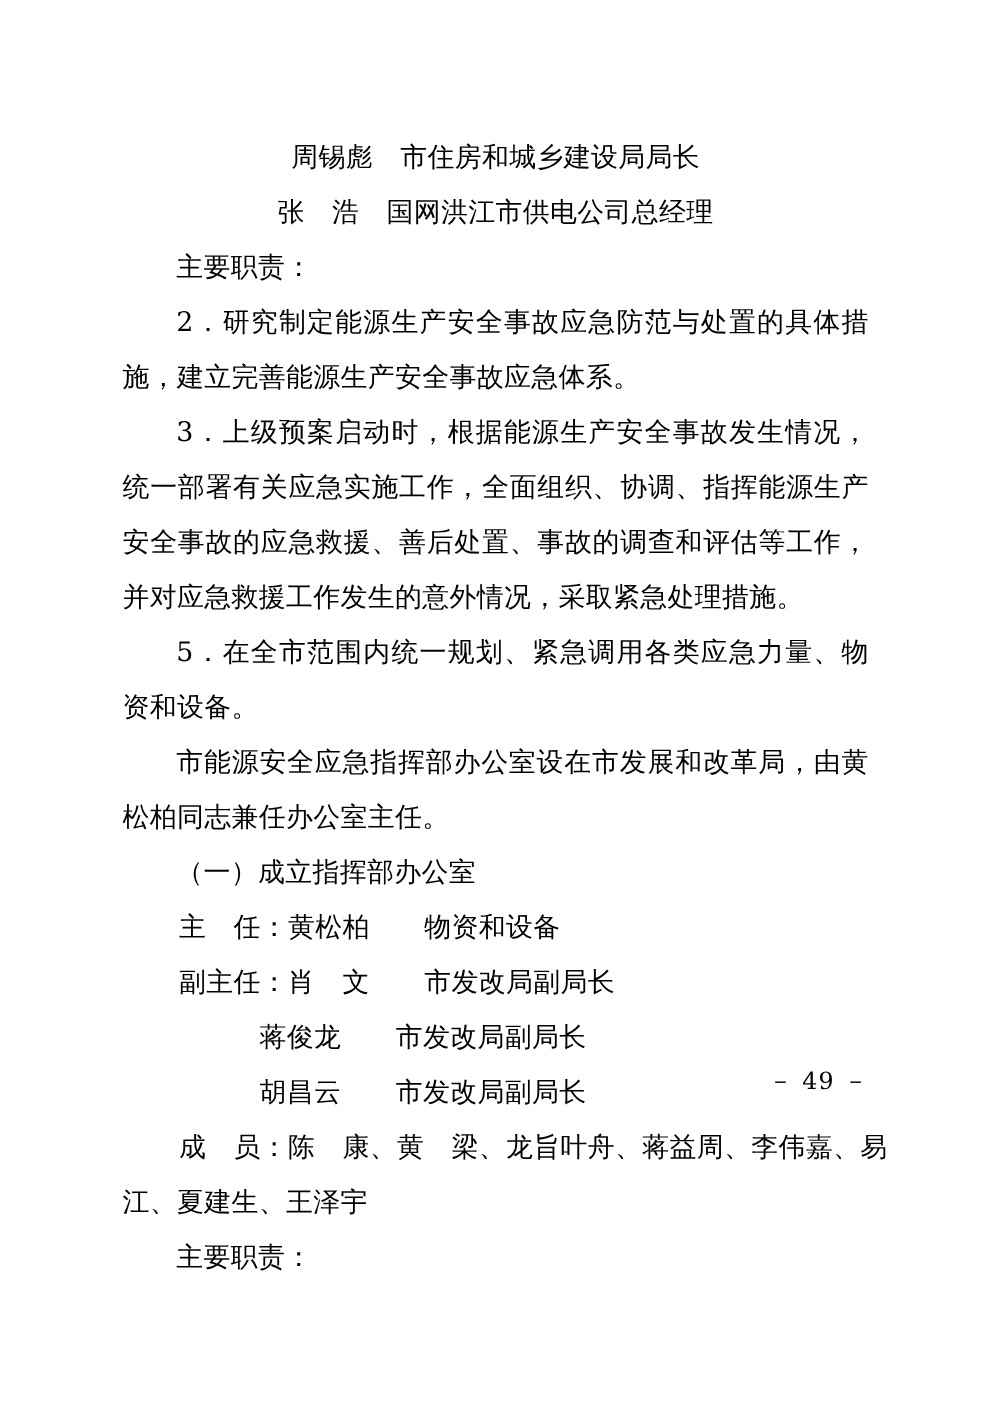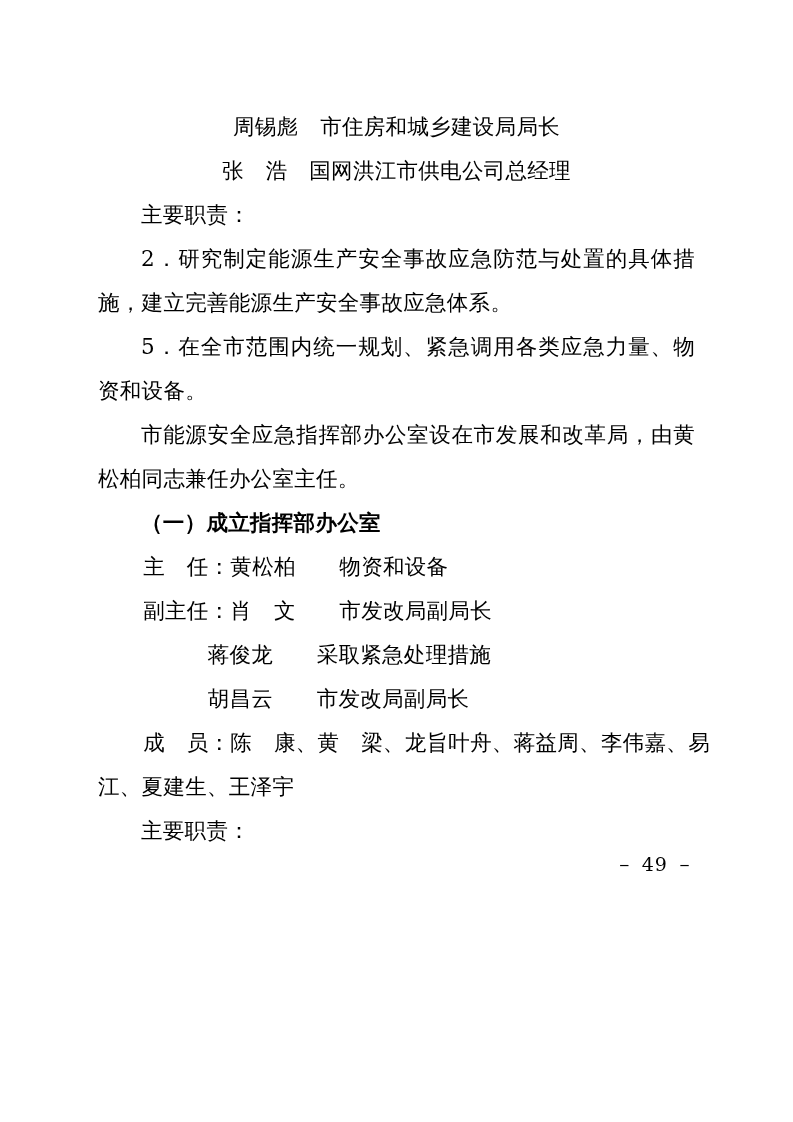--- a/index.html
+++ b/index.html
@@ -31,21 +31,21 @@
   .center-line {
     text-align: center;
     white-space: pre;
   }
   .para {
     text-indent: 2em;
     text-align: justify;
   }
   .heading-sub {
     text-indent: 2em;
-    font-weight: bold;
+    font-weight: normal;
   }
   .roster-line {
     white-space: pre;
     padding-left: 2.1em;
   }
   .roster-line-indent {
     white-space: pre;
     padding-left: 5.1em;
   }
   .tight {
@@ -62,25 +62,26 @@
 </style>
 </head>
 <body>
 
 <div class="page">
   <div class="doc-body" id="doc-body">
       <div class="center-line">周锡彪　市住房和城乡建设局局长</div>
       <div class="center-line">张　浩　国网洪江市供电公司总经理</div>
       <div class="para">主要职责：</div>
       <div class="para">2．研究制定能源生产安全事故应急防范与处置的具体措施，建立完善能源生产安全事故应急体系。</div>
+      <div class="para">3．上级预案启动时，根据能源生产安全事故发生情况，统一部署有关应急实施工作，全面组织、协调、指挥能源生产安全事故的应急救援、善后处置、事故的调查和评估等工作，并对应急救援工作发生的意外情况，采取紧急处理措施。</div>
       <div class="para">5．在全市范围内统一规划、紧急调用各类应急力量、物资和设备。</div>
       <div class="para">市能源安全应急指挥部办公室设在市发展和改革局，由黄松柏同志兼任办公室主任。</div>
       <div class="heading-sub">（一）成立指挥部办公室</div>
       <div class="roster-line">主　任：黄松柏　　物资和设备</div>
       <div class="roster-line">副主任：肖　文　　市发改局副局长</div>
-      <div class="roster-line-indent">蒋俊龙　　采取紧急处理措施</div>
+      <div class="roster-line-indent">蒋俊龙　　市发改局副局长</div>
       <div class="roster-line-indent">胡昌云　　市发改局副局长</div>
       <div class="roster-line">成　员：陈　康、黄　梁、龙旨叶舟、蒋益周、李伟嘉、易</div>
       <div class="tight">江、夏建生、王泽宇</div>
       <div class="para">主要职责：</div>
     </div>
   <div class="page-number">－ 49 －</div>
 </div>
 
 </body></html>

